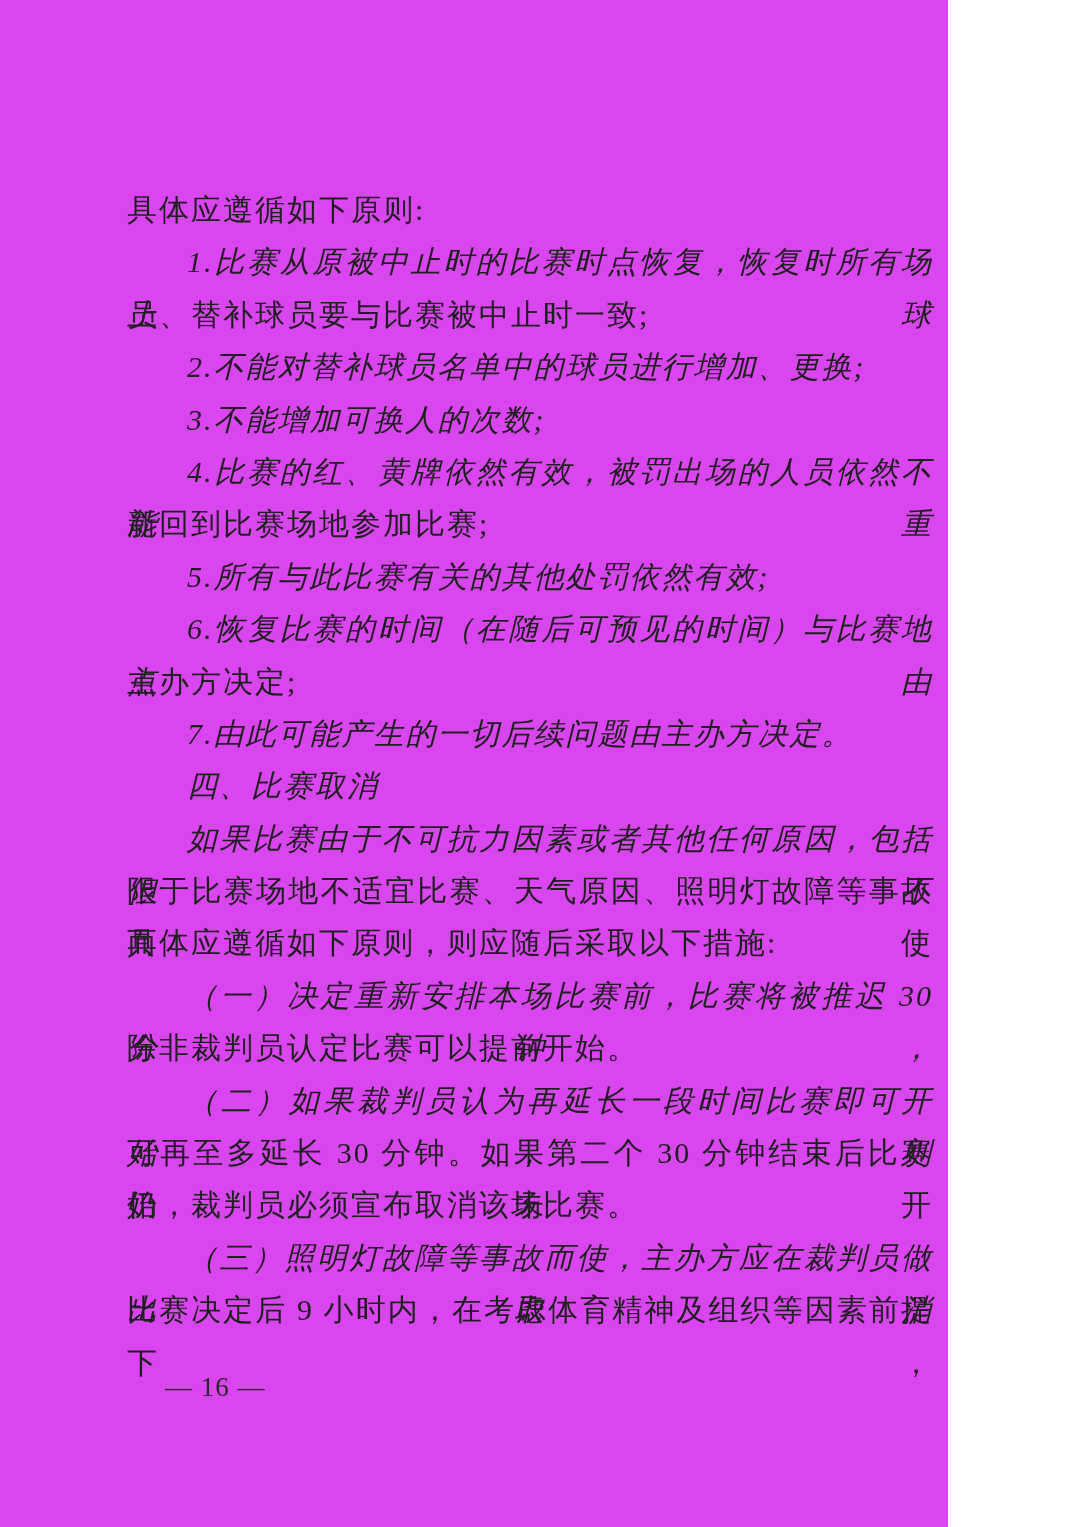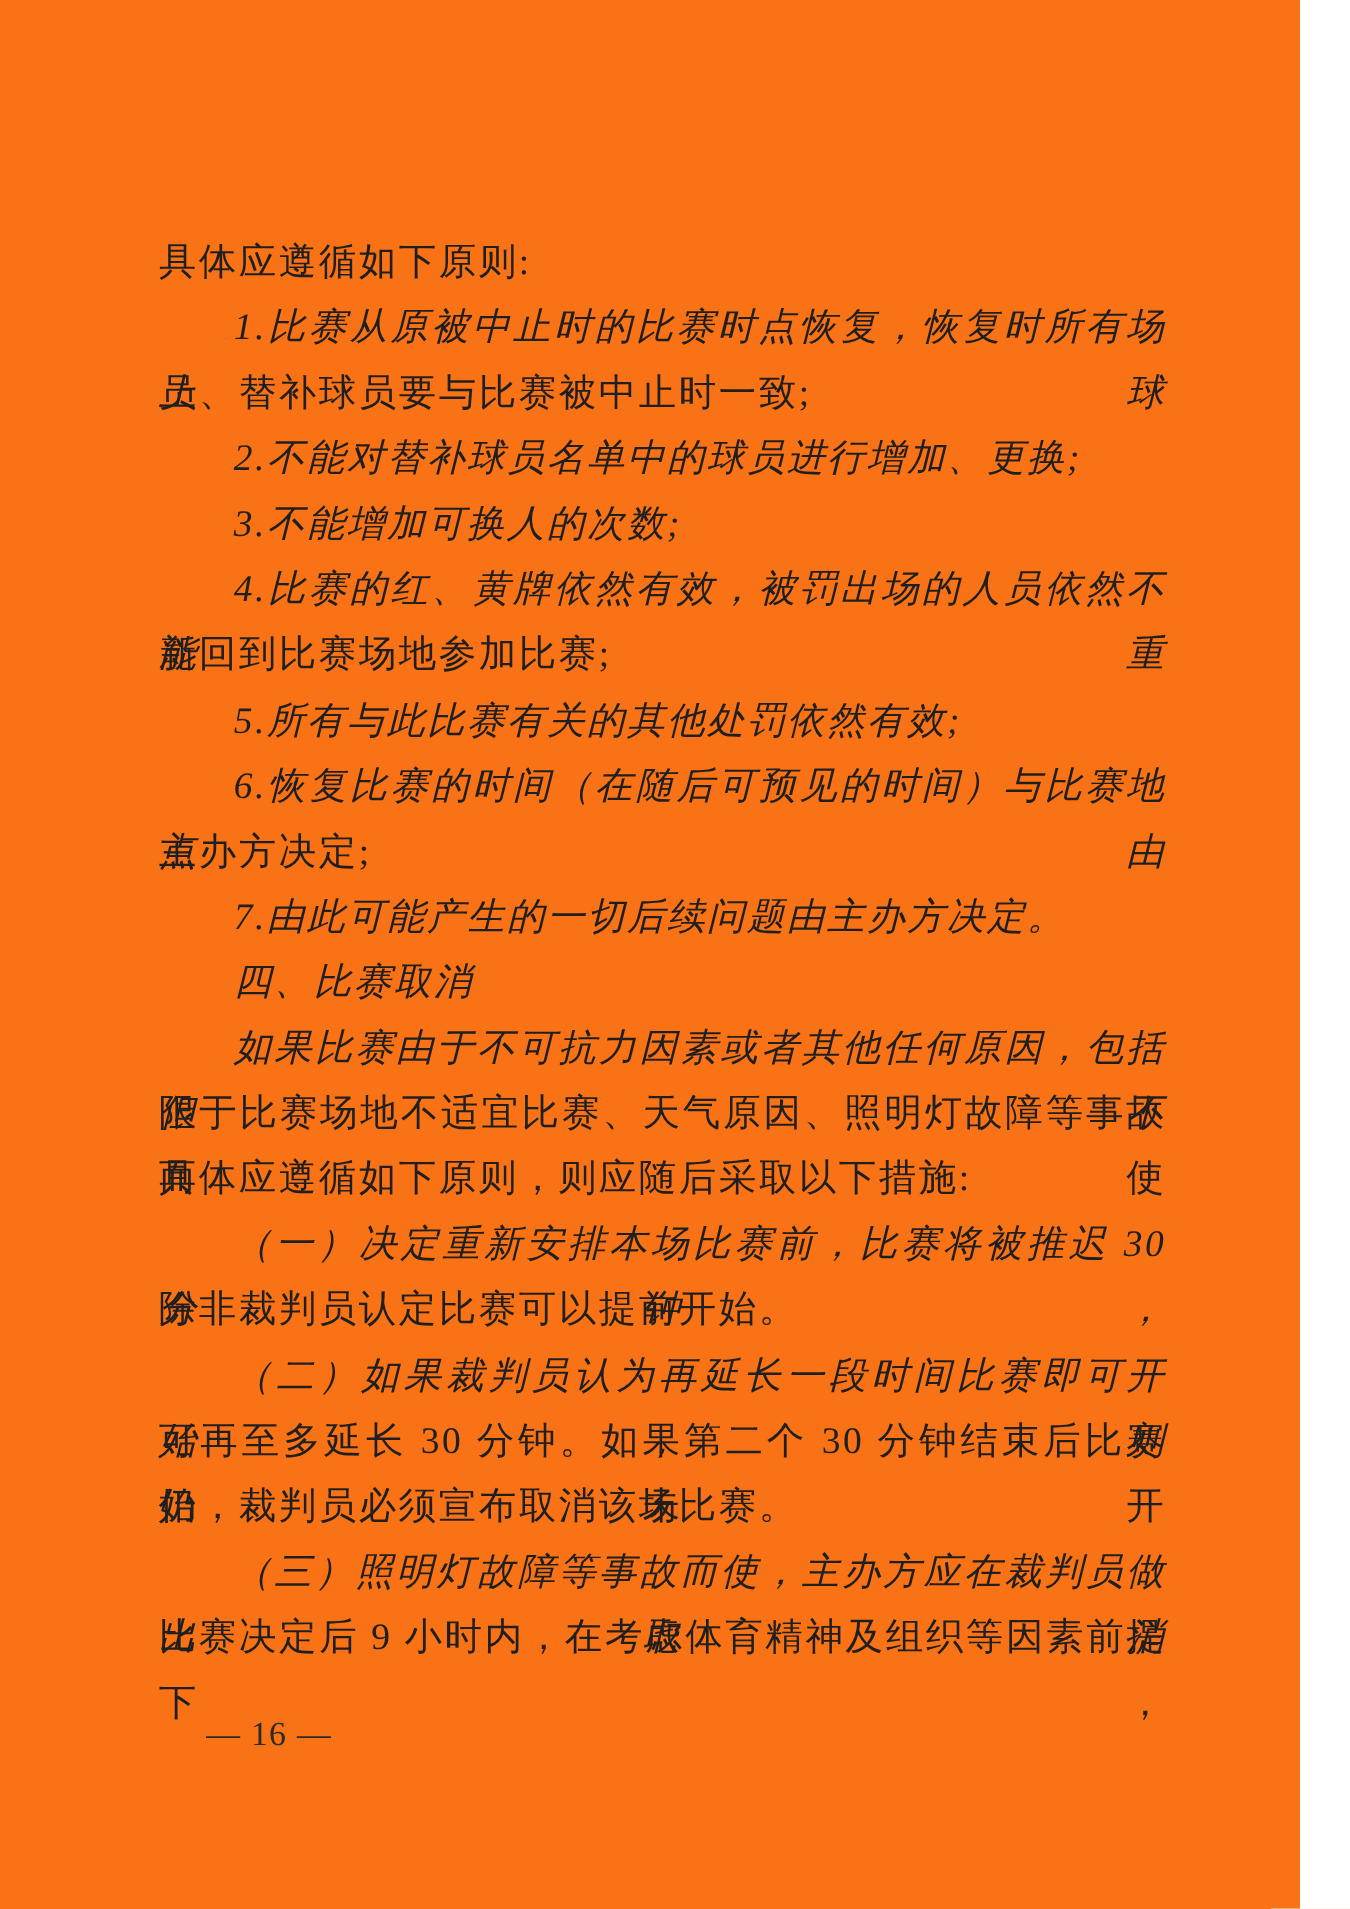--- a/index.html
+++ b/index.html
@@ -2,23 +2,23 @@
 <html lang="zh"><head>
 <meta charset="utf-8">
 <style>
   html, body {
     margin: 0;
     padding: 0;
     background: #ffffff;
   }
   .page {
     position: relative;
-    width: 1040px;
+    width: 948px;
     height: 1527px;
-    background: #f97316;
+    background: #d946ef;
     overflow: hidden;
     font-family: "Liberation Serif", "DejaVu Serif", serif;
   }
   .content {
     position: absolute;
     left: 127px;
     top: 184px;
     width: 806px;
   }
   .line {

